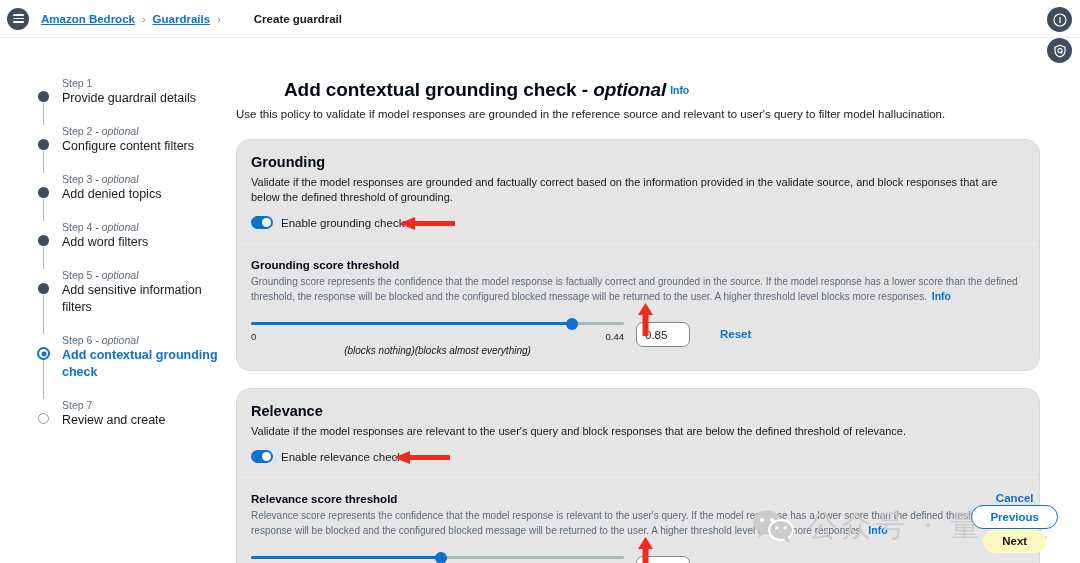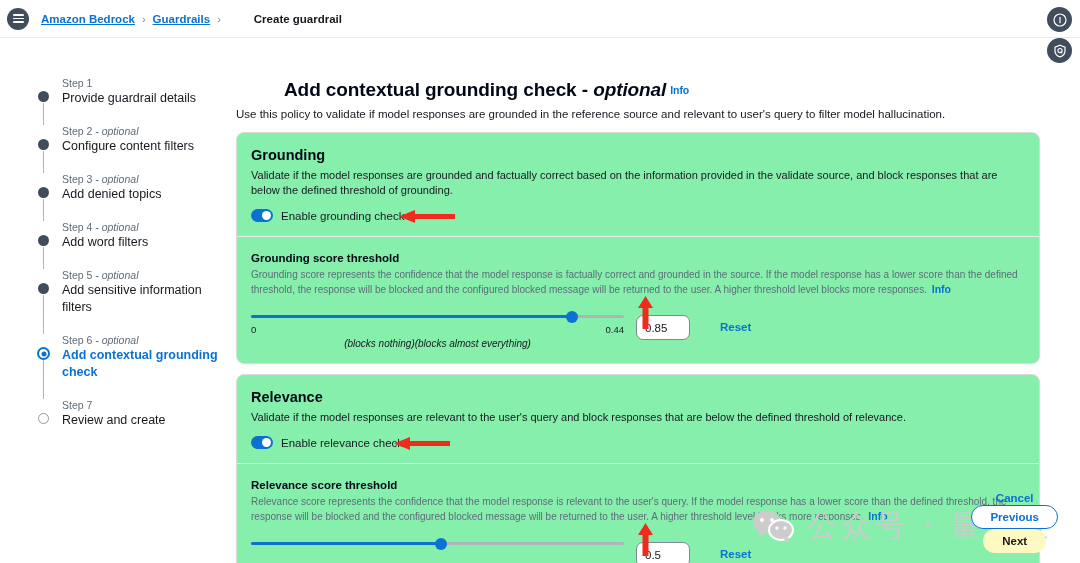--- a/index.html
+++ b/index.html
@@ -88,22 +88,22 @@
     line-height: 20px; letter-spacing: -0.1px; margin-left: 48px;
   }
   #page-title .opt { font-style: italic; font-weight: 700; }
   .info-link {
     color: #0972d3; font-size: 10.5px; font-weight: 700;
     text-decoration: none; cursor: pointer; vertical-align: 2px; margin-left: 4px;
   }
   #page-desc { font-size: 11.5px; color: #16191f; margin-top: 6px; line-height: 16px; }
 
   .card {
-    border: 1px solid #d5dbdb; border-radius: 8px;
-    background: #86efac; margin-top: 10px; overflow: hidden;
+    border: 1px solid #d5dbdb; border-radius: 14px;
+    background: #e5e5e5; margin-top: 17px; overflow: hidden;
   }
   .card-sec { padding: 13px 14px 14px 14px; }
   .card-divider { height: 1px; background: #e9ebed; }
 
   .sec-title { font-size: 14.5px; font-weight: 700; color: #000716; line-height: 19px; }
   .sec-desc { font-size: 11px; color: #16191f; line-height: 15px; margin-top: 3px; max-width: 785px; }
   .sub-title { font-size: 11.5px; font-weight: 700; color: #000716; line-height: 16px; }
   .sub-desc { font-size: 10px; color: #5f6b7a; line-height: 14px; margin-top: 2px; max-width: 790px; }
 
   

